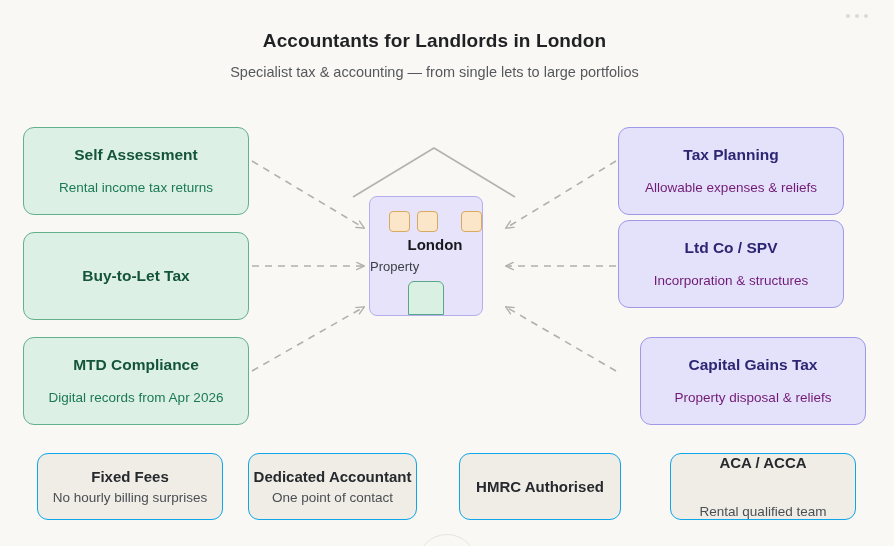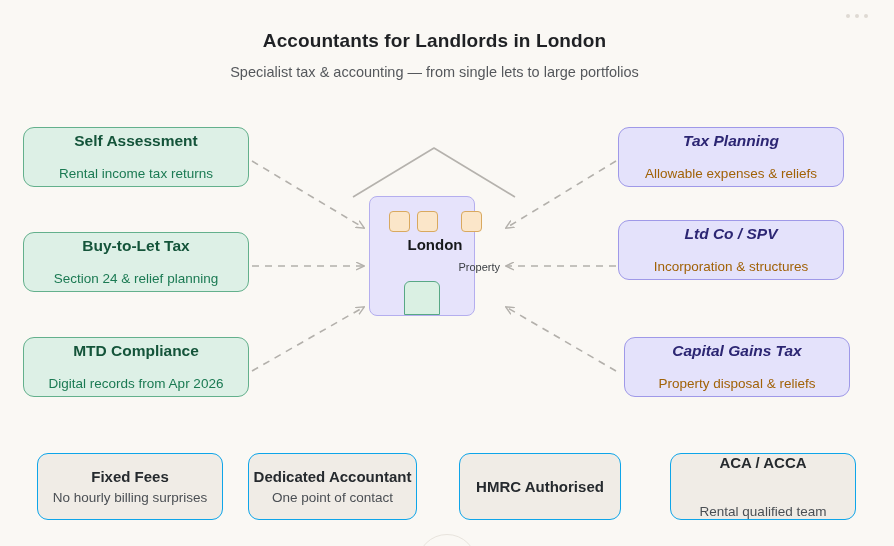--- a/index.html
+++ b/index.html
@@ -70,21 +70,21 @@
     width: 894px;
     height: 546px;
     pointer-events: none;
   }
 
   
   .card {
     position: absolute;
     box-sizing: border-box;
     width: 226px;
-    height: 60px;
+    height: 88px;
     border-radius: 11px;
     border: 1px solid;
     display: flex;
     flex-direction: column;
     align-items: center;
     justify-content: center;
     text-align: right;
     white-space: nowrap;
   }
   .card .c-title {
@@ -101,36 +101,36 @@
     background: #ddf0e6;
     border-color: #63b08c;
   }
   .card.green .c-title { color: #14543a; }
   .card.green .c-sub   { color: #1b7a53; }
 
   .card.purple {
     background: #e4e2fb;
     border-color: #9f99e8;
   }
-  .card.purple .c-title { color: #2c2673; font-style: italic; }
-  .card.purple .c-sub   { color: #a16207; }
+  .card.purple .c-title { color: #2c2673; }
+  .card.purple .c-sub   { color: #701a75; }
 
   
   .house-roof {
     position: absolute;
     left: 352px;
     top: 146px;
     width: 164px;
     height: 52px;
   }
   .house-body {
     position: absolute;
     left: 369px;
     top: 196px;
-    width: 106px;
+    width: 114px;
     height: 120px;
     box-sizing: border-box;
     background: #e6e3fb;
     border: 1px solid #b4aeee;
     border-radius: 8px;
   }
   .windows {
     position: absolute;
     top: 14px;
     left: 0;
@@ -157,22 +157,22 @@
     font-size: 15px;
     font-weight: bold;
     color: #17191c;
     line-height: 19px;
   }
   .house-sub {
     position: absolute;
     top: 61px;
     left: 0;
     width: 130px;
-    text-align: right;
-    font-size: 11px;
+    text-align: left;
+    font-size: 13px;
     color: #3c4045;
     line-height: 18px;
   }
   .door {
     position: absolute;
     left: 50%;
     transform: translateX(-50%);
     bottom: 0;
     width: 36px;
     height: 34px;
@@ -267,36 +267,35 @@
     <div class="house-sub">Property</div>
     <div class="door"></div>
   </div>
 
   <div class="card green" style="left:23px; top:127px;">
     <div class="c-title">Self Assessment</div>
     <div class="c-sub">Rental income tax returns</div>
   </div>
   <div class="card green" style="left:23px; top:232px;">
     <div class="c-title">Buy-to-Let Tax</div>
-    <div class="c-sub">Section 24 &amp; relief planning</div>
   </div>
   <div class="card green" style="left:23px; top:337px;">
     <div class="c-title">MTD Compliance</div>
     <div class="c-sub">Digital records from Apr 2026</div>
   </div>
 
   <div class="card purple" style="left:618px; top:127px;">
     <div class="c-title">Tax Planning</div>
     <div class="c-sub">Allowable expenses &amp; reliefs</div>
   </div>
   <div class="card purple" style="left:618px; top:220px;">
     <div class="c-title">Ltd Co / SPV</div>
     <div class="c-sub">Incorporation &amp; structures</div>
   </div>
-  <div class="card purple" style="left:624px; top:337px;">
+  <div class="card purple" style="left:640px; top:337px;">
     <div class="c-title">Capital Gains Tax</div>
     <div class="c-sub">Property disposal &amp; reliefs</div>
   </div>
 
   <div class="badge" style="left:37px; top:453px; width:186px;">
     <div class="b-title">Fixed Fees</div>
     <div class="b-sub">No hourly billing surprises</div>
   </div>
   <div class="badge" style="left:248px; top:453px; width:169px;">
     <div class="b-title">Dedicated Accountant</div>

